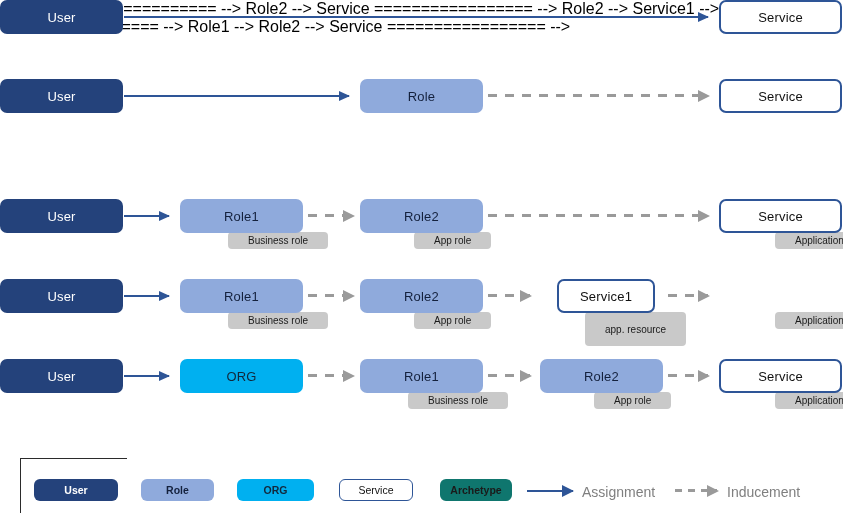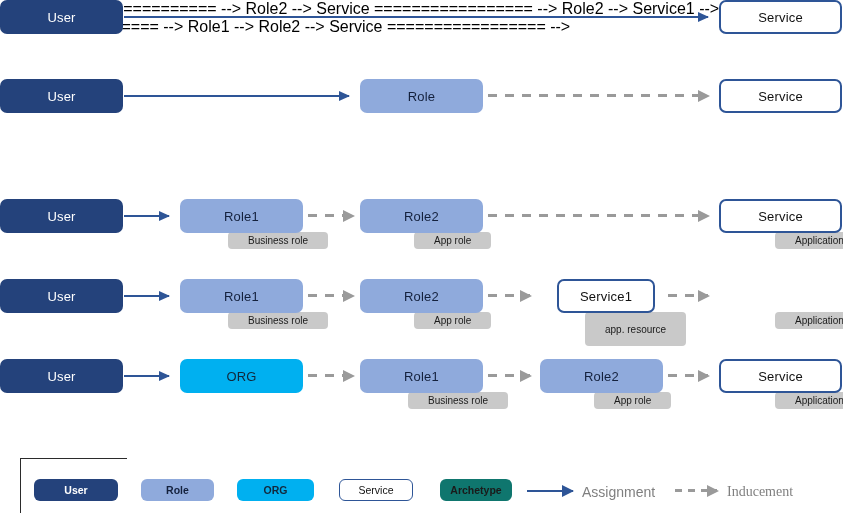--- a/index.html
+++ b/index.html
@@ -267,15 +267,15 @@
   <div class="lg-box user" style="left:34px;  top:479px; width:84px;">User</div>
   <div class="lg-box role" style="left:141px; top:479px; width:73px;">Role</div>
   <div class="lg-box org" style="left:237px; top:479px; width:77px;">ORG</div>
   <div class="lg-box service" style="left:339px; top:479px; width:74px;">Service</div>
   <div class="lg-box arch" style="left:440px; top:479px; width:72px;">Archetype</div>
 
   <div class="lg-assign" style="left:527px; top:490px; width:46px;"></div>
   <div class="lg-label" style="left:582px; top:484px;">Assignment</div>
 
   <div class="lg-induce" style="left:675px; top:489px; width:42px;"></div>
-  <div class="lg-label" style="left:727px; top:484px;font-family:Liberation Serif, serif;">Inducement</div>
+  <div class="lg-label" style="left:727px; top:484px;">Inducement</div>
 
 </div>
 
 </body></html>

